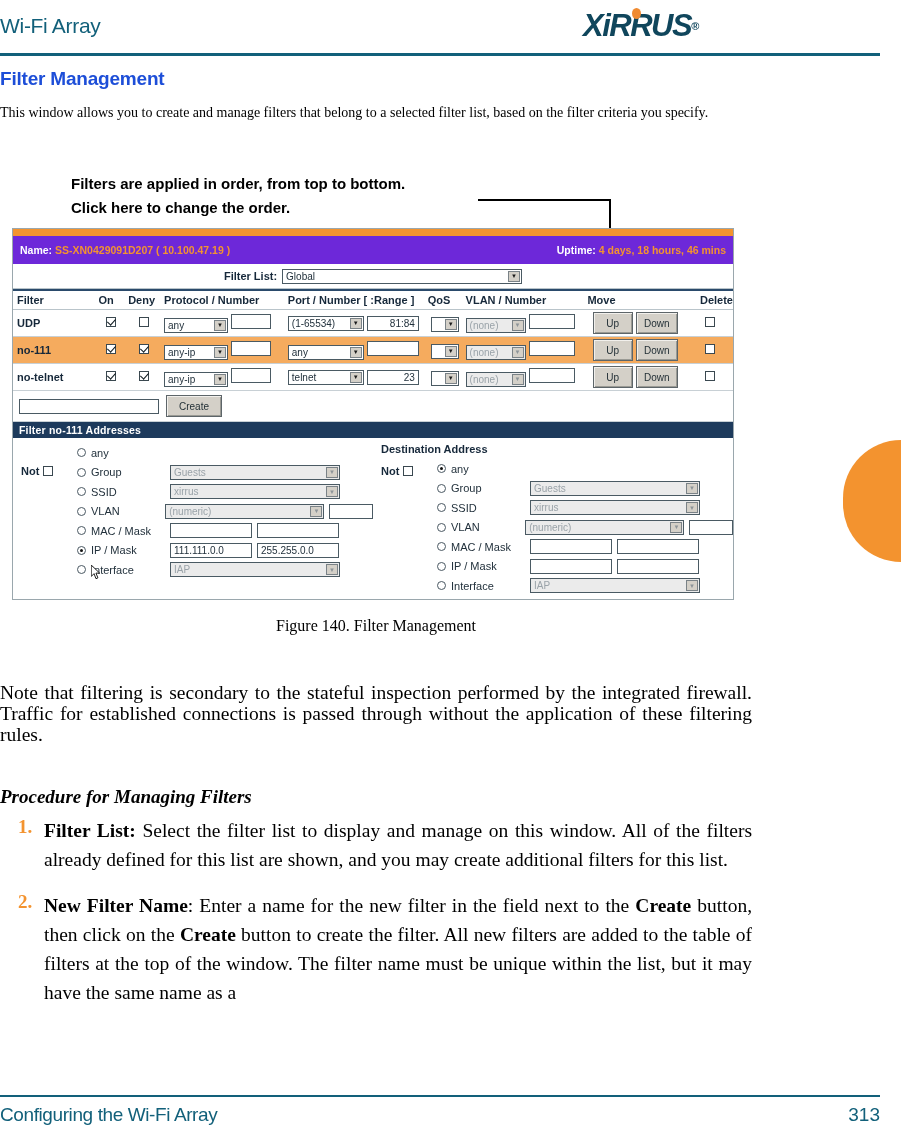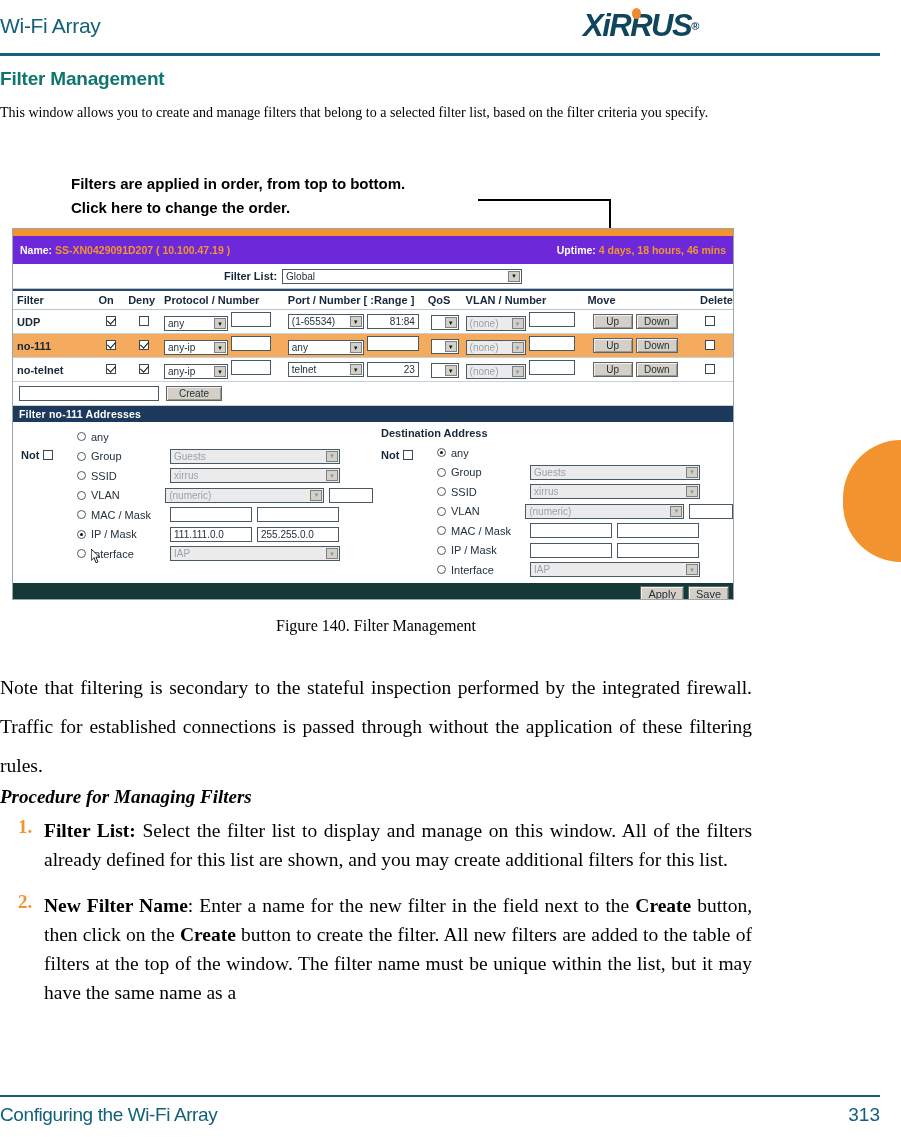--- a/index.html
+++ b/index.html
@@ -59,21 +59,21 @@
     background: #12607a;
   }
 
   
   .section-heading {
     position: absolute;
     left: 0; top: 68px;
     font-family: "Liberation Sans", sans-serif;
     font-size: 19px;
     font-weight: bold;
-    color: #0f766e;
+    color: #1d4ed8;
     letter-spacing: -0.2px;
   }
 
   .intro-para {
     position: absolute;
     left: 0; top: 98px;
     width: 752px;
     font-size: 14px;
     line-height: 29px;
     text-align: justify;
@@ -193,21 +193,21 @@
     align-items: center;
     justify-content: flex-end;
     padding-right: 3px;
   }
   .w-input.left { justify-content: flex-start; padding-left: 3px; padding-right: 4px; }
   .w-btn {
     border: 1px solid #5d6569;
     background: #d4d0c8;
     font-size: 10px;
     color: #1f2c33;
-    height: 15px;
+    height: 22px;
     display: inline-flex;
     align-items: center;
     justify-content: center;
     box-shadow: inset 1px 1px 0 #f2f0ec, inset -1px -1px 0 #9a9a94;
     cursor: default;
   }
   .chk {
     width: 10px; height: 10px;
     border: 1px solid #3a4850;
     background: #fff;
@@ -344,23 +344,24 @@
     text-align: center;
     font-size: 16px;
     color: #000;
   }
 
   .body-para {
     position: absolute;
     left: 0;
     width: 752px;
     font-size: 19.5px;
-    line-height: 39px;
+    line-height: 21px;
     text-align: justify;
     color: #000;
+    margin-top: 14px;
   }
   #para-note { top: 668px; }
 
   .sub-heading {
     position: absolute;
     left: 0; top: 786px;
     font-size: 19px;
     font-weight: bold;
     font-style: italic;
     color: #000;

